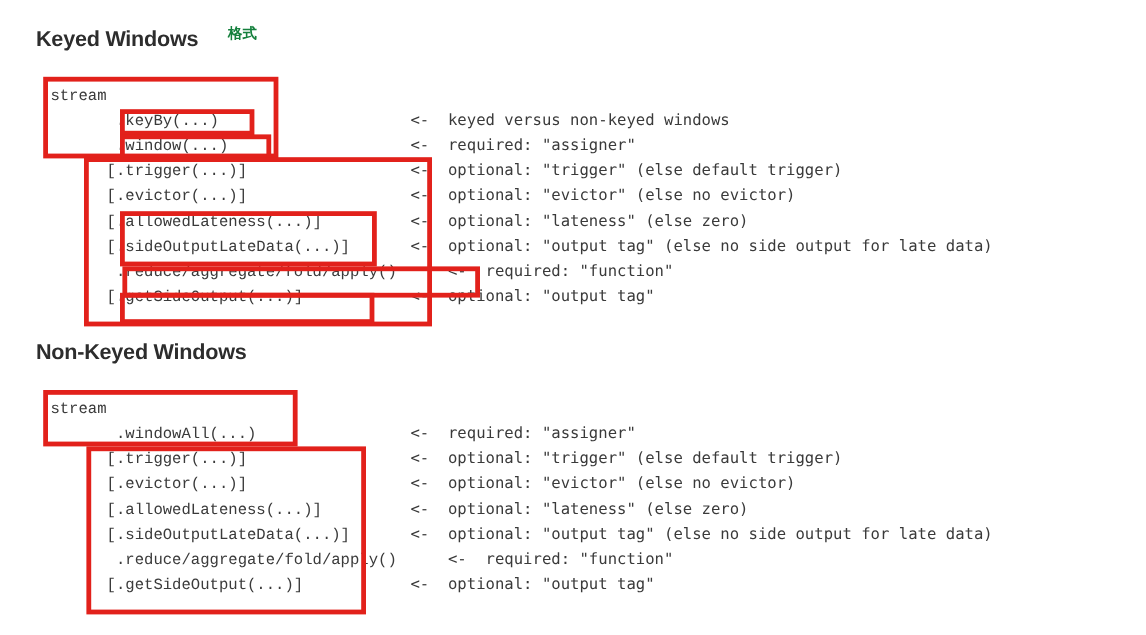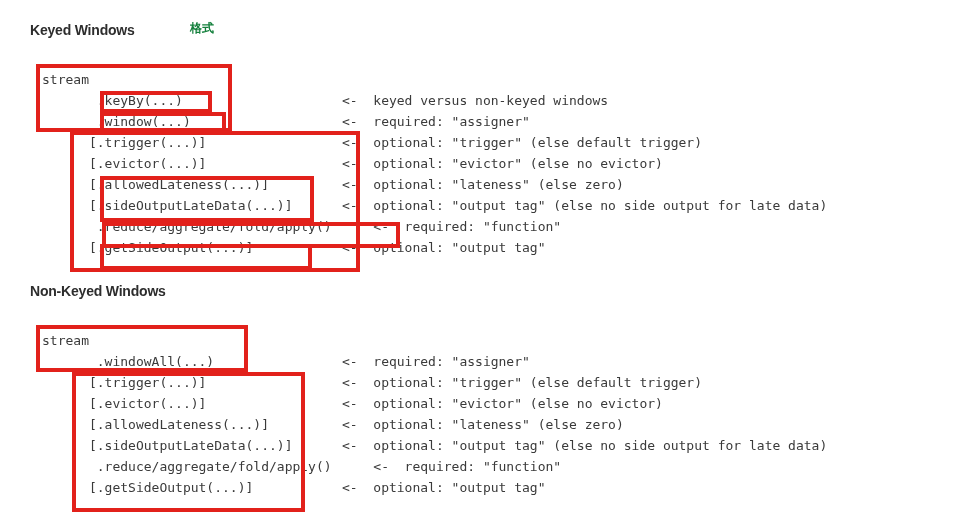--- a/index.html
+++ b/index.html
@@ -12,21 +12,21 @@
     height: 529px;
     position: relative;
     overflow: hidden;
     font-family: "Liberation Sans", sans-serif;
     color: #2b2b2b;
   }
   .heading {
     position: absolute;
     font-family: "Liberation Sans", sans-serif;
     font-weight: bold;
-    font-size: 14px;
+    font-size: 18px;
     letter-spacing: -0.2px;
     color: #2d2d2d;
     white-space: nowrap;
   }
   .heading-cn {
     position: absolute;
     font-family: "DejaVu Sans", sans-serif;
     font-weight: bold;
     font-size: 12px;
     color: #15803d;
@@ -41,20 +41,21 @@
     white-space: pre;
   }
   .codeline {
     height: 21px;
     white-space: pre;
     position: relative;
   }
   .code-left {
     display: inline-block;
     white-space: pre;
+    font-family: Liberation Mono, monospace;
   }
   .code-cmt {
     position: absolute;
     left: 300px;
     top: 0;
     white-space: pre;
   }
   
   .redbox {
     position: absolute;

